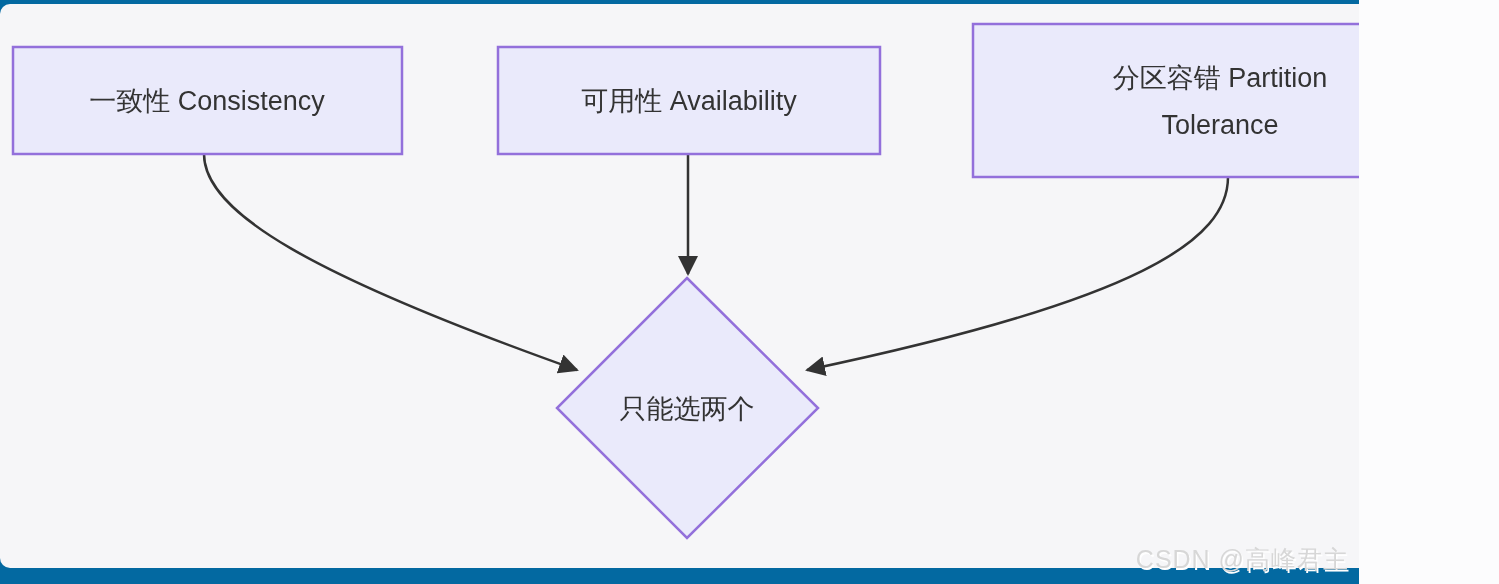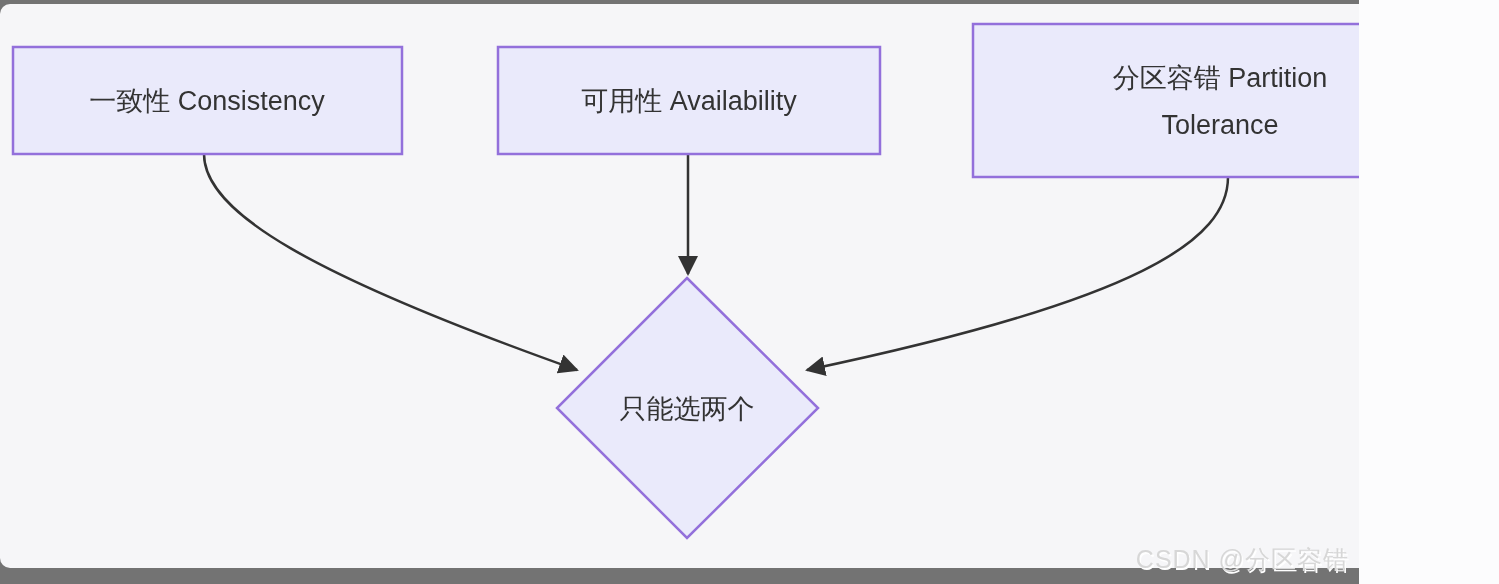--- a/index.html
+++ b/index.html
@@ -5,21 +5,21 @@
   html, body {
     margin: 0;
     padding: 0;
     background: #fcfcfd;
     font-family: "Liberation Sans", "DejaVu Sans", sans-serif;
   }
   .stage {
     position: relative;
     width: 1359px;
     height: 584px;
-    background: #737373;
+    background: #0369a1;
     overflow: hidden;
   }
   .stage svg {
     position: absolute;
     inset: 0;
     display: block;
   }
   .node-rect {
     fill: #eaeafb;
     stroke: #9370DB;
@@ -91,14 +91,14 @@
       <text class="node-label" x="1220" y="87">分区容错 Partition</text>
       <text class="node-label" x="1220" y="134">Tolerance</text>
     </g>
 
     <g>
       <polygon class="node-diamond" points="687,278 818,408 687,538 557,408"></polygon>
       <text class="node-label" x="687" y="418">只能选两个</text>
     </g>
   </svg>
 
-  <div class="watermark">CSDN @分区容错</div>
+  <div class="watermark">CSDN @高峰君主</div>
 </div>
 
 </body></html>

